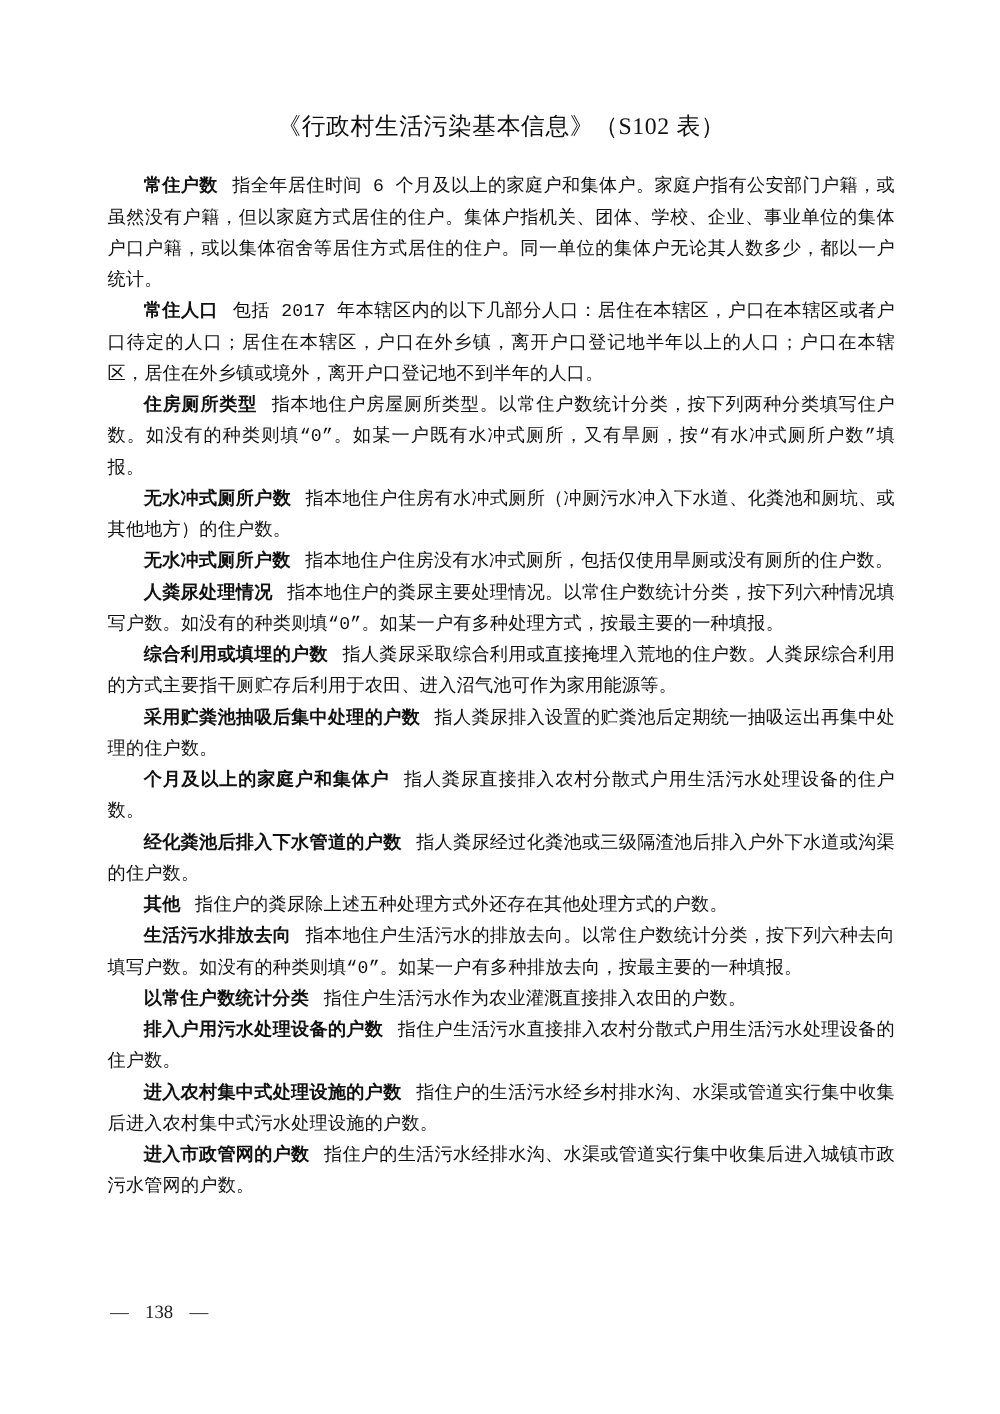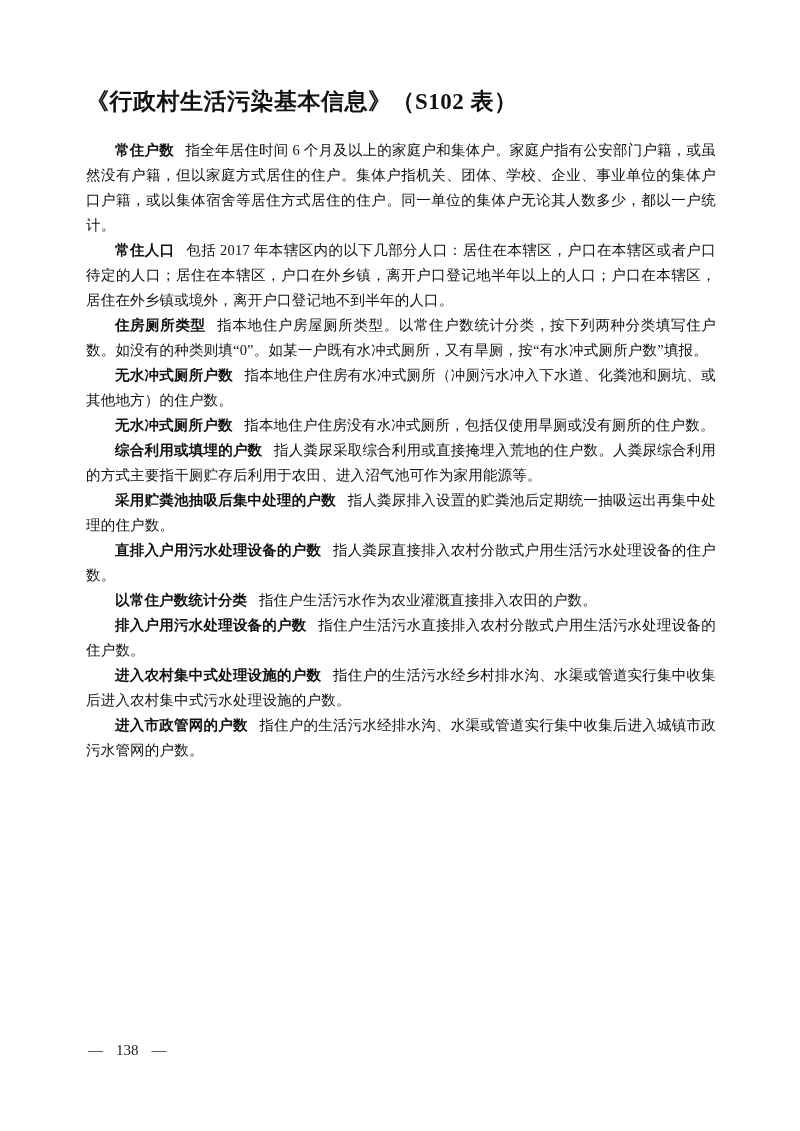--- a/index.html
+++ b/index.html
@@ -18,33 +18,35 @@
   .page {
     position: absolute;
     left: 0;
     top: 0;
     width: 800px;
     height: 1131px;
     box-sizing: border-box;
     padding: 90px 84px 0 86px;
   }
   .doc-title {
-    font-weight: bold;
-    font-size: 23px;
+    text-align: center;
+    font-weight: normal;
+    font-size: 19px;
     line-height: 24px;
     margin: 0 0 24px 0;
     letter-spacing: 0.5px;
   }
   .para {
     margin: 0;
     font-size: 14.5px;
     line-height: 25px;
     text-indent: 2em;
     text-align: justify;
     letter-spacing: 0.2px;
+    font-family: Liberation Mono, monospace;
   }
   .term {
     font-weight: bold;
     margin-right: 0.8em;
   }
   .footer {
     position: absolute;
     left: 88px;
     top: 1042px;
     font-size: 15px;
@@ -61,23 +63,27 @@
 <body>
 
 <div class="page">
   <h1 class="doc-title">《行政村生活污染基本信息》（S102 表）</h1>
 
   <p class="para"><span class="term">常住户数</span><span>指全年居住时间 6 个月及以上的家庭户和集体户。家庭户指有公安部门户籍，或虽然没有户籍，但以家庭方式居住的住户。集体户指机关、团体、学校、企业、事业单位的集体户口户籍，或以集体宿舍等居住方式居住的住户。同一单位的集体户无论其人数多少，都以一户统计。</span></p>
   <p class="para"><span class="term">常住人口</span><span>包括 2017 年本辖区内的以下几部分人口：居住在本辖区，户口在本辖区或者户口待定的人口；居住在本辖区，户口在外乡镇，离开户口登记地半年以上的人口；户口在本辖区，居住在外乡镇或境外，离开户口登记地不到半年的人口。</span></p>
   <p class="para"><span class="term">住房厕所类型</span><span>指本地住户房屋厕所类型。以常住户数统计分类，按下列两种分类填写住户数。如没有的种类则填“0”。如某一户既有水冲式厕所，又有旱厕，按“有水冲式厕所户数”填报。</span></p>
   <p class="para"><span class="term">无水冲式厕所户数</span><span>指本地住户住房有水冲式厕所（冲厕污水冲入下水道、化粪池和厕坑、或其他地方）的住户数。</span></p>
   <p class="para"><span class="term">无水冲式厕所户数</span><span>指本地住户住房没有水冲式厕所，包括仅使用旱厕或没有厕所的住户数。</span></p>
+  <p class="para"><span class="term">人粪尿处理情况</span><span>指本地住户的粪尿主要处理情况。以常住户数统计分类，按下列六种情况填写户数。如没有的种类则填“0”。如某一户有多种处理方式，按最主要的一种填报。</span></p>
   <p class="para"><span class="term">综合利用或填埋的户数</span><span>指人粪尿采取综合利用或直接掩埋入荒地的住户数。人粪尿综合利用的方式主要指干厕贮存后利用于农田、进入沼气池可作为家用能源等。</span></p>
   <p class="para"><span class="term">采用贮粪池抽吸后集中处理的户数</span><span>指人粪尿排入设置的贮粪池后定期统一抽吸运出再集中处理的住户数。</span></p>
-  <p class="para"><span class="term">直排入户用污水处理设备的户数</span><span>指人粪尿直接排入农村分散式户用生活污水处理设备的住户数。</span></p>
+  <p class="para"><span class="term">个月及以上的家庭户和集体户</span><span>指人粪尿直接排入农村分散式户用生活污水处理设备的住户数。</span></p>
+  <p class="para"><span class="term">经化粪池后排入下水管道的户数</span><span>指人粪尿经过化粪池或三级隔渣池后排入户外下水道或沟渠的住户数。</span></p>
+  <p class="para"><span class="term">其他</span><span>指住户的粪尿除上述五种处理方式外还存在其他处理方式的户数。</span></p>
+  <p class="para"><span class="term">生活污水排放去向</span><span>指本地住户生活污水的排放去向。以常住户数统计分类，按下列六种去向填写户数。如没有的种类则填“0”。如某一户有多种排放去向，按最主要的一种填报。</span></p>
   <p class="para"><span class="term">以常住户数统计分类</span><span>指住户生活污水作为农业灌溉直接排入农田的户数。</span></p>
   <p class="para"><span class="term">排入户用污水处理设备的户数</span><span>指住户生活污水直接排入农村分散式户用生活污水处理设备的住户数。</span></p>
   <p class="para"><span class="term">进入农村集中式处理设施的户数</span><span>指住户的生活污水经乡村排水沟、水渠或管道实行集中收集后进入农村集中式污水处理设施的户数。</span></p>
   <p class="para"><span class="term">进入市政管网的户数</span><span>指住户的生活污水经排水沟、水渠或管道实行集中收集后进入城镇市政污水管网的户数。</span></p>
 
   <div class="footer">
     <span class="dash">—</span>
     <span class="pagenum">138</span>
     <span class="dash">—</span>
   </div>

